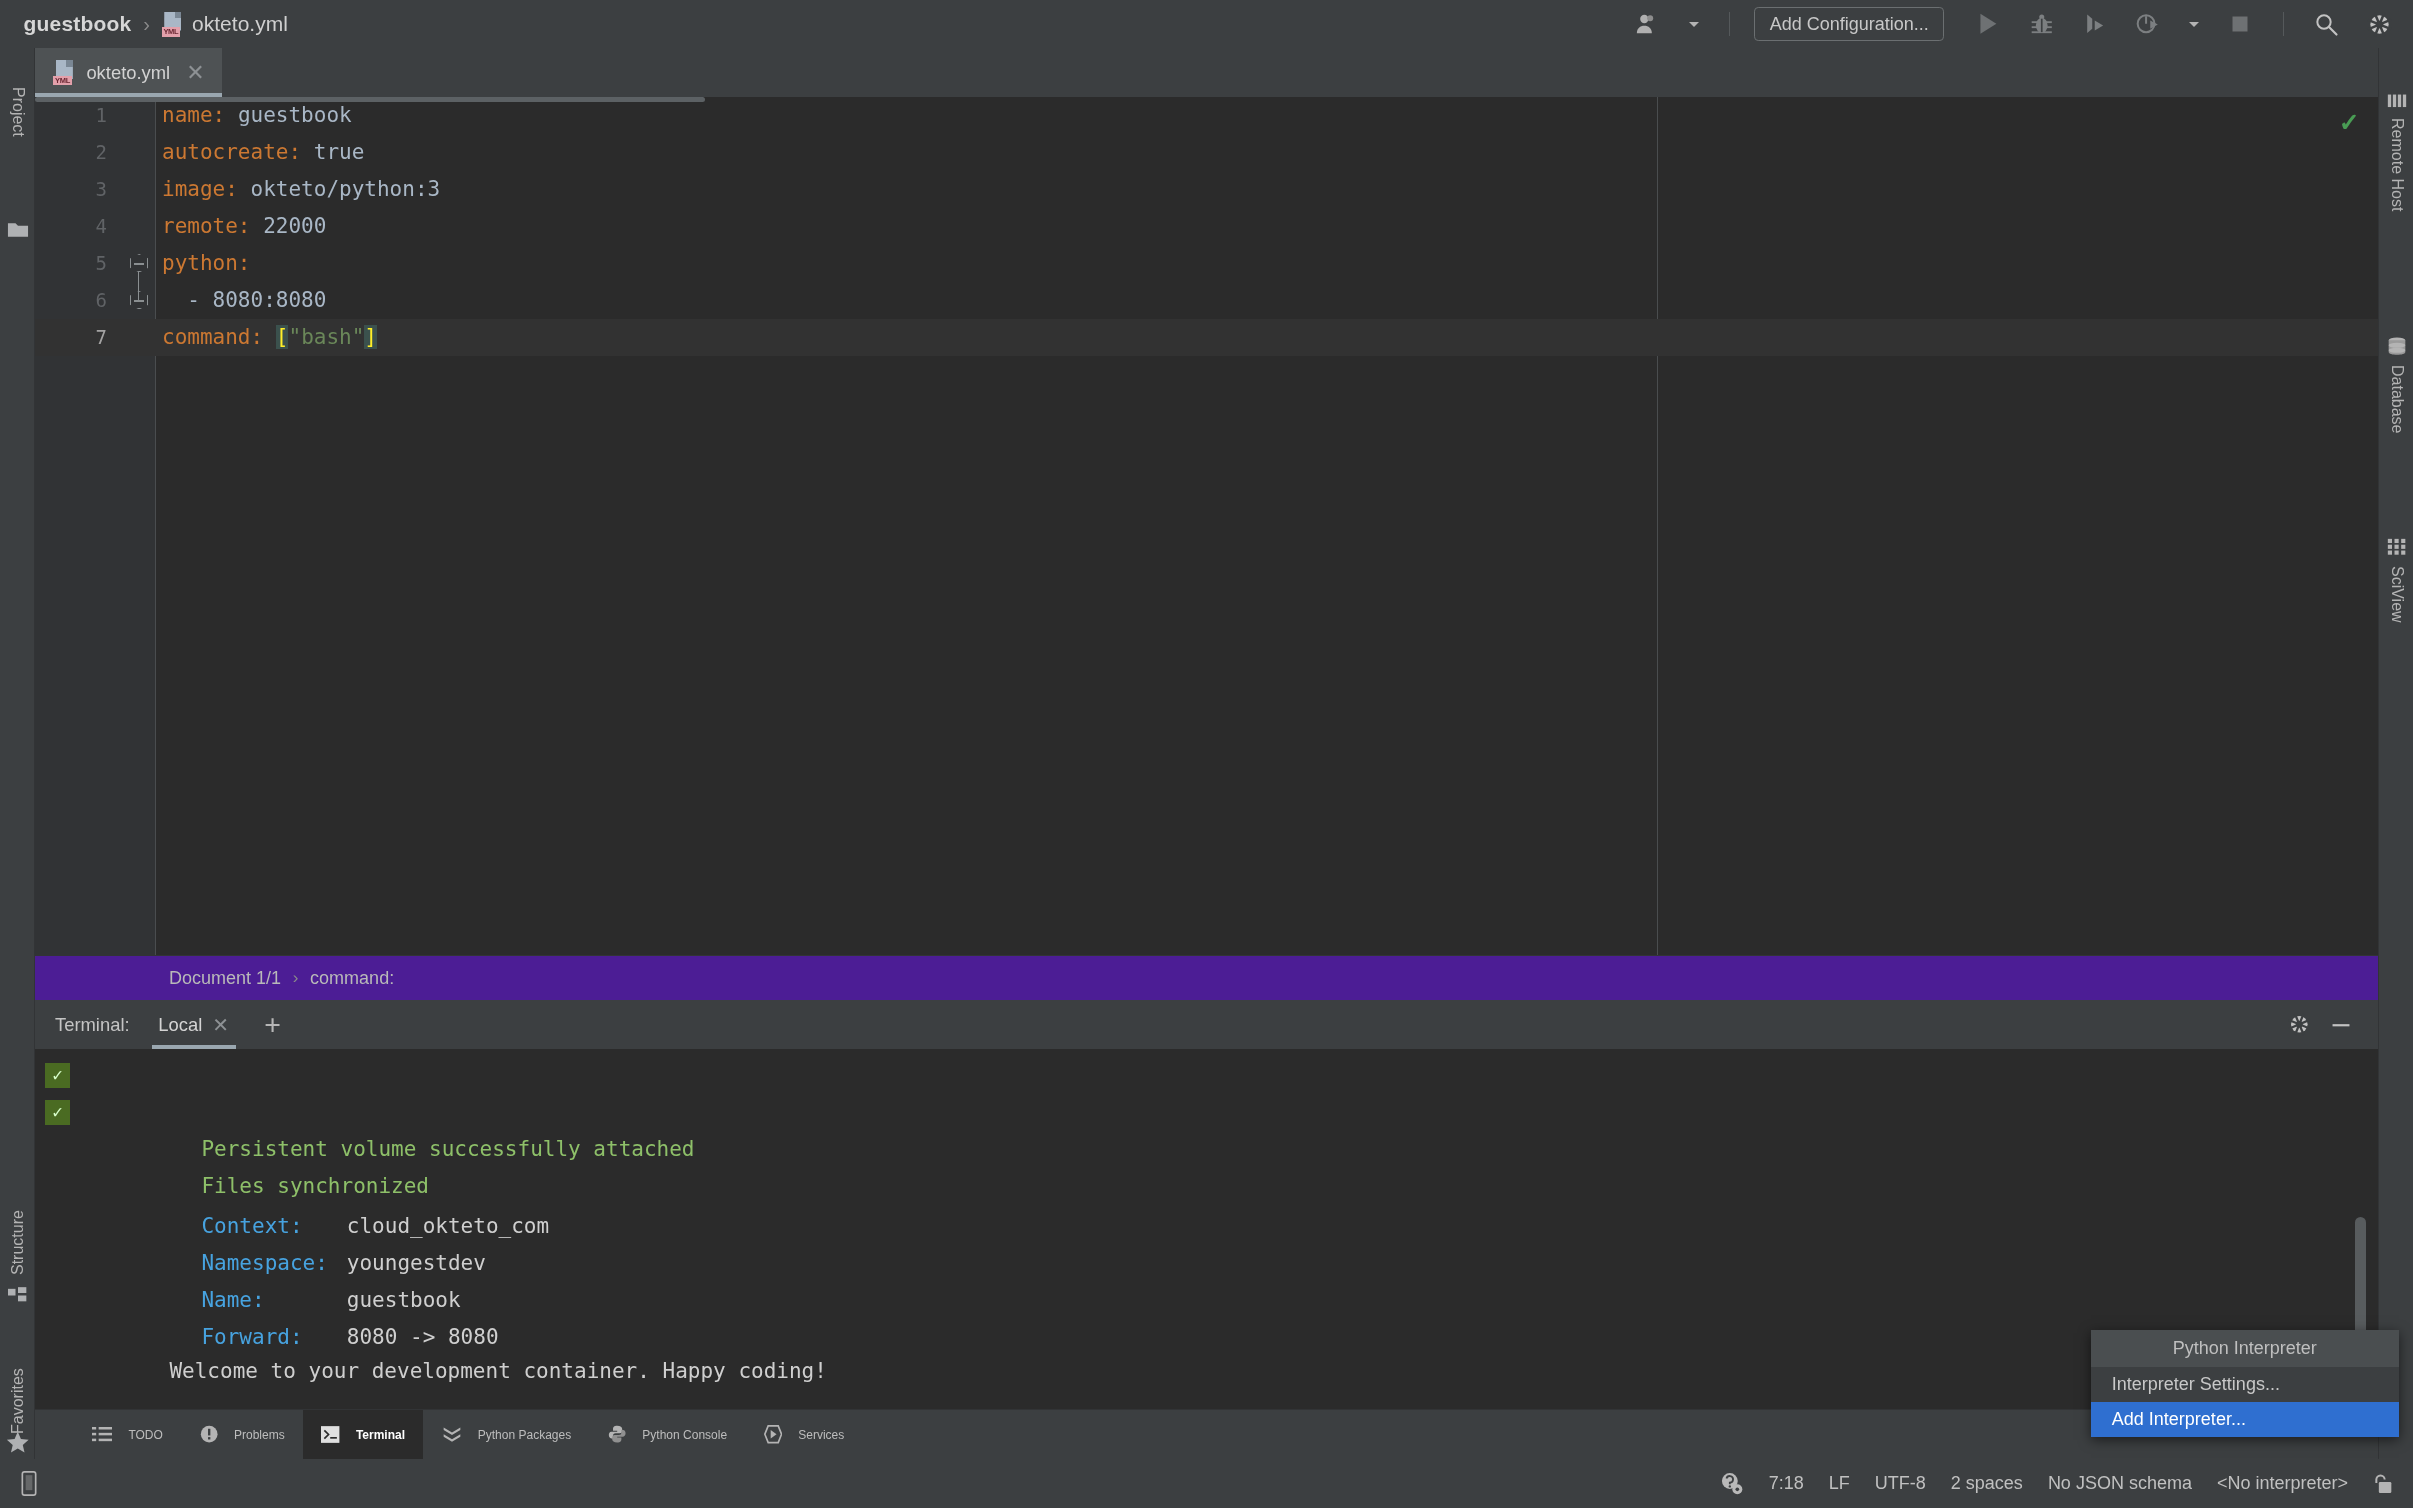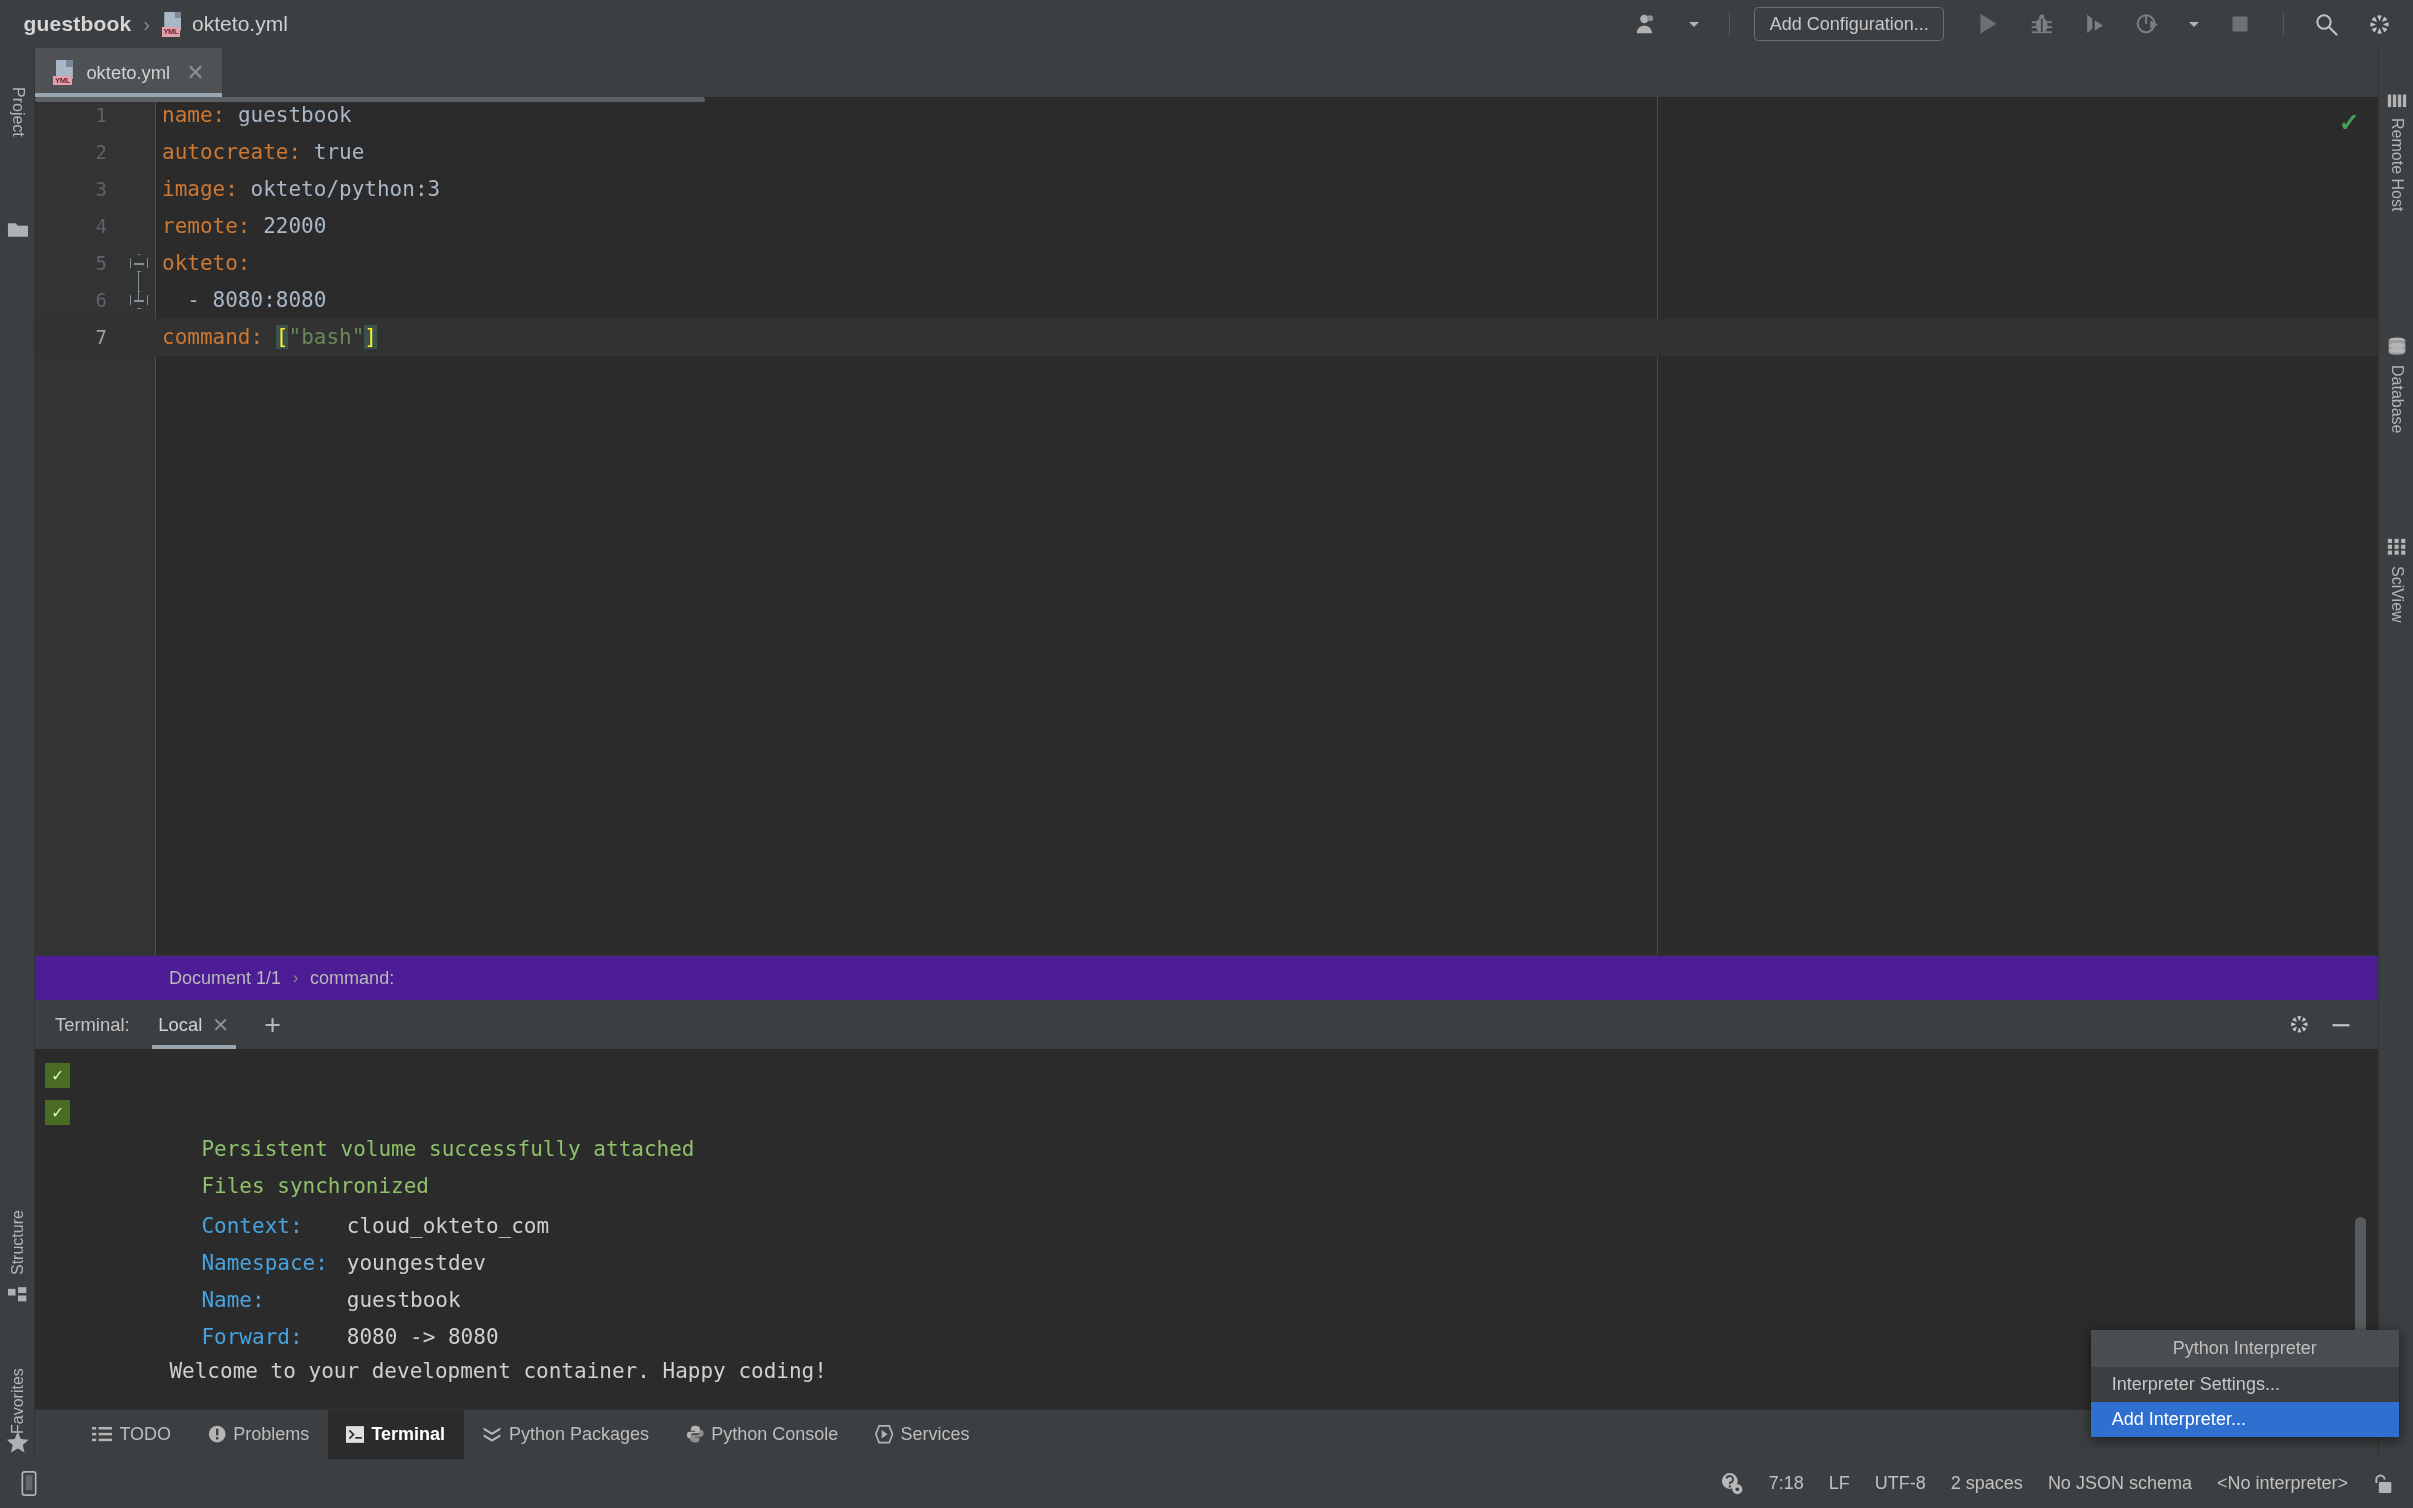--- a/index.html
+++ b/index.html
@@ -126,21 +126,21 @@
   .tb2 { color:#47a3e0;margin-top:40px; }
   .tc { color:#3fc7c7; }
   .tgr { color:#6aab4e; }
   .tw { color:#cfcfcf; }
   .tcursor { display:inline-block; width:16px; height:28.5px; border:1.7px solid #c9c9c9; vertical-align:-5.9px; }
   .term-scroll { position:absolute; right:11.7px; width:11px; background:#585c5e; border-radius:5.9px; }
 
   
   .btabs { height:50px; background:#3c3f41; display:flex; align-items:center; padding-left:39px; gap:0; flex:0 0 50px;
            border-top:0.8px solid #323436;}
-  .btab { height:50px; display:flex; align-items:center; gap:7px; padding:0 18.4px; font-size:18px; color:#bdbdbd; }
+  .btab { height:50px; display:flex; align-items:center; gap:16px; padding:0 18.4px; font-size:12px; color:#bdbdbd; }
   .btab.active { background:#2b2b2b; color:#ffffff; font-weight:bold; }
 
   
   .statusbar { height:49px; background:#3c3f41; display:flex; align-items:center; padding:0 20px 0 18.4px; flex:0 0 49px;}
   .statusbar .sright { margin-left:auto; display:flex; align-items:center; gap:25px; }
   .statusbar .si { font-size:18px; color:#c0c0c0; white-space:nowrap;}
 
   
   .popup { position:absolute; right:14.2px; bottom:71px; width:308px; background:#3c3f41;
            box-shadow:0 2.5px 11.7px rgba(0,0,0,.55); z-index:40; }
@@ -308,21 +308,21 @@
           <div class="crow">
             <span class="num">3</span>
             <span class="txt"><span class="k">image</span><span class="k">:</span><span class="v"> okteto/python:3</span></span>
           </div>
           <div class="crow">
             <span class="num">4</span>
             <span class="txt"><span class="k">remote</span><span class="k">:</span><span class="v"> 22000</span></span>
           </div>
           <div class="crow">
             <span class="num">5</span>
-            <span class="txt"><span class="k">okteto</span><span class="k">:</span></span>
+            <span class="txt"><span class="k">python</span><span class="k">:</span></span>
           </div>
           <div class="crow">
             <span class="num">6</span>
             <span class="txt">  - 8080:8080</span>
           </div>
           <div class="crow cur">
             <span class="num">7</span>
             <span class="txt"><span class="k">command</span><span class="k">:</span><span class="v"> </span><span class="brk">[</span><span class="str">"bash"</span><span class="brk">]</span></span>
           </div>
         </div>

